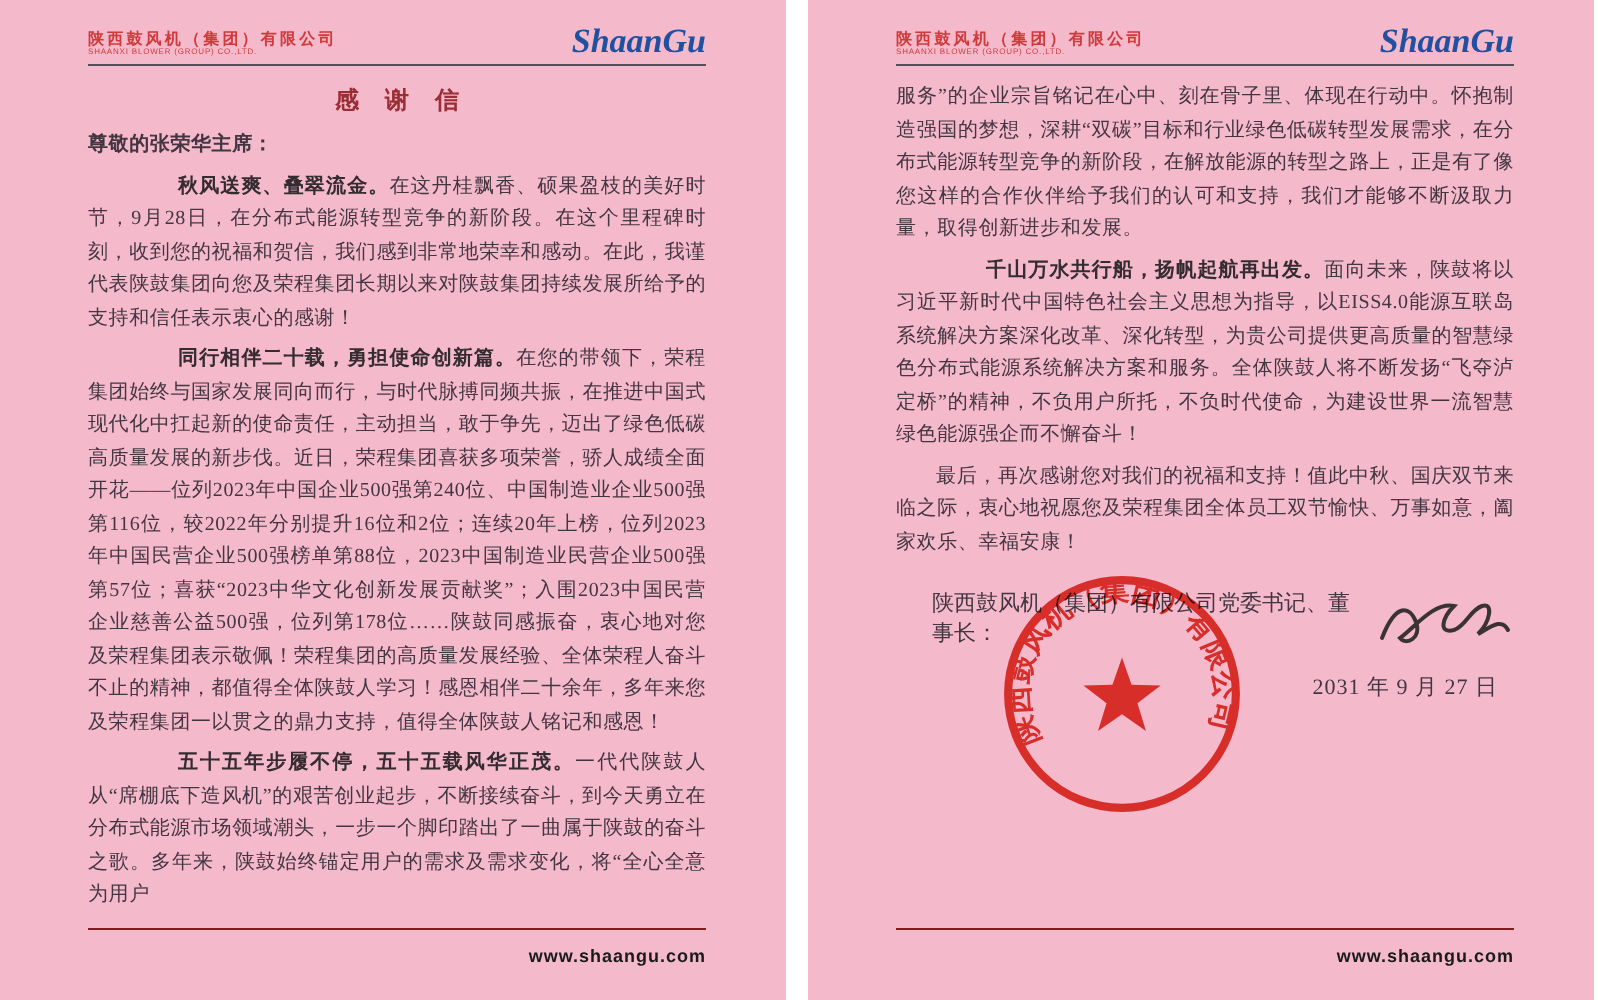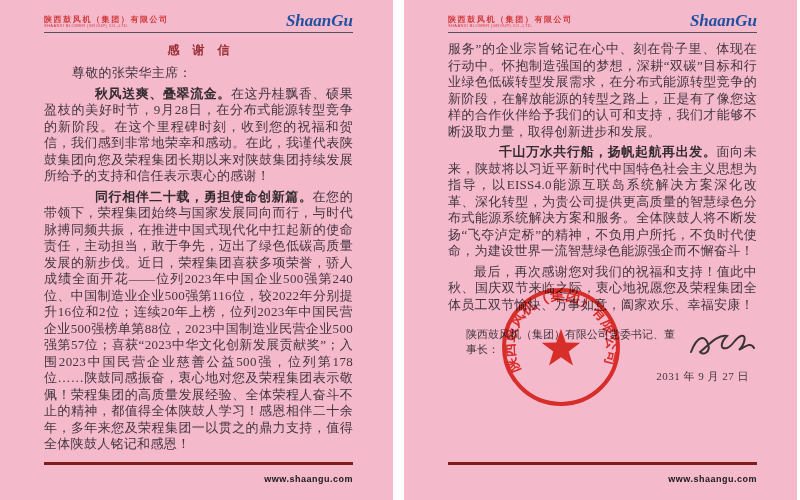--- a/index.html
+++ b/index.html
@@ -21,40 +21,40 @@
   .hdr-cn{color:#d03a3a;font-weight:bold;font-size:8px;letter-spacing:1.6px;
           font-family:"Liberation Sans",sans-serif;}
   .hdr-en{color:#d03a3a;font-size:4px;letter-spacing:.4px;
           font-family:"Liberation Sans",sans-serif;}
   .logo{color:#2050a0;font-style:italic;font-weight:bold;font-size:17px;
         font-family:Liberation Serif, serif;line-height:1;}
 
   
   .title{text-align:center;color:#9a2e36;font-weight:bold;font-size:12px;
          letter-spacing:5px;text-indent:5px;margin:9px 0 6px 0;}
-  p{margin:4px 0 0 0;font-size:13px;line-height:16.5px;color:#433640;
+  p{margin:4px 0 0 0;font-size:10px;line-height:16.5px;color:#433640;
     text-align:justify;letter-spacing:.3px;}
   p.ind{text-indent:2em;}
-  p.salut{font-weight:normal;margin-top:6px;margin-left:28px;}
+  p.salut{font-weight:bold;margin-top:6px;}
   b.lead{color:#352c31;margin-left:25px;}
 
   
   .sig-row{margin-top:14px;padding-left:18px;font-size:11px;color:#433640;
            display:flex;align-items:flex-start;position:relative;z-index:1;}
   .sig-scribble{margin-left:4px;flex:0 0 auto;}
   .date-row{text-align:right;padding-right:8px;margin-top:8px;font-size:11px;
             color:#433640;letter-spacing:.5px;}
 
   
   .seal{position:absolute;left:96px;top:286px;width:122px;height:122px;
         opacity:.88;mix-blend-mode:multiply;z-index:2;}
 
   
   .ftr{position:absolute;left:44px;right:40px;bottom:14px;
-       border-top:3px solid #7f1d1d;padding-top:3px;text-align:right;}
+       border-top:1px solid #7f1d1d;padding-top:3px;text-align:right;}
   .site{font-family:"Liberation Sans",sans-serif;font-weight:bold;
         font-size:9px;color:#1a1a1a;letter-spacing:.5px;}
 </style>
 </head>
 <body>
 
 <div class="sheet">
 
   <div class="page p1">
     <div class="inner">
@@ -67,20 +67,21 @@
       </div>
 
       <div class="title">感 谢 信</div>
 
       <p class="salut">尊敬的张荣华主席：</p>
 
       <p class="ind"><b class="lead">秋风送爽、叠翠流金。</b><span>在这丹桂飘香、硕果盈枝的美好时节，9月28日，在分布式能源转型竞争的新阶段。在这个里程碑时刻，收到您的祝福和贺信，我们感到非常地荣幸和感动。在此，我谨代表陕鼓集团向您及荣程集团长期以来对陕鼓集团持续发展所给予的支持和信任表示衷心的感谢！</span></p>
 
       <p class="ind"><b class="lead">同行相伴二十载，勇担使命创新篇。</b><span>在您的带领下，荣程集团始终与国家发展同向而行，与时代脉搏同频共振，在推进中国式现代化中扛起新的使命责任，主动担当，敢于争先，迈出了绿色低碳高质量发展的新步伐。近日，荣程集团喜获多项荣誉，骄人成绩全面开花——位列2023年中国企业500强第240位、中国制造业企业500强第116位，较2022年分别提升16位和2位；连续20年上榜，位列2023年中国民营企业500强榜单第88位，2023中国制造业民营企业500强第57位；喜获“2023中华文化创新发展贡献奖”；入围2023中国民营企业慈善公益500强，位列第178位……陕鼓同感振奋，衷心地对您及荣程集团表示敬佩！荣程集团的高质量发展经验、全体荣程人奋斗不止的精神，都值得全体陕鼓人学习！感恩相伴二十余年，多年来您及荣程集团一以贯之的鼎力支持，值得全体陕鼓人铭记和感恩！</span></p>
 
+      <p class="ind"><b class="lead">五十五年步履不停，五十五载风华正茂。</b><span>一代代陕鼓人从“席棚底下造风机”的艰苦创业起步，不断接续奋斗，到今天勇立在分布式能源市场领域潮头，一步一个脚印踏出了一曲属于陕鼓的奋斗之歌。多年来，陕鼓始终锚定用户的需求及需求变化，将“全心全意为用户</span></p>
     </div>
 
     <div class="ftr">
       <span class="site">www.shaangu.com</span>
     </div>
   </div>
 
   <div class="page p2">
     <div class="inner">
       <div class="hdr">

